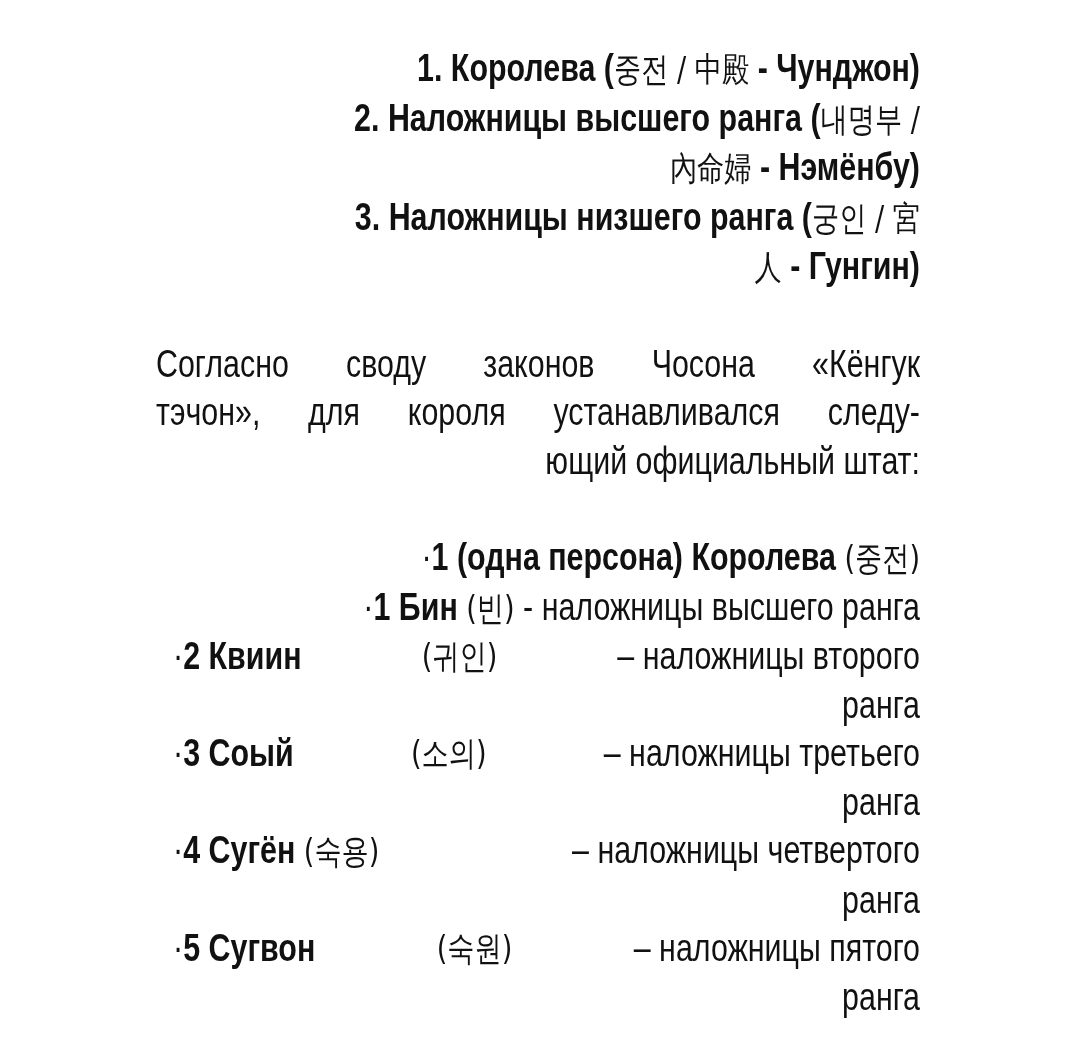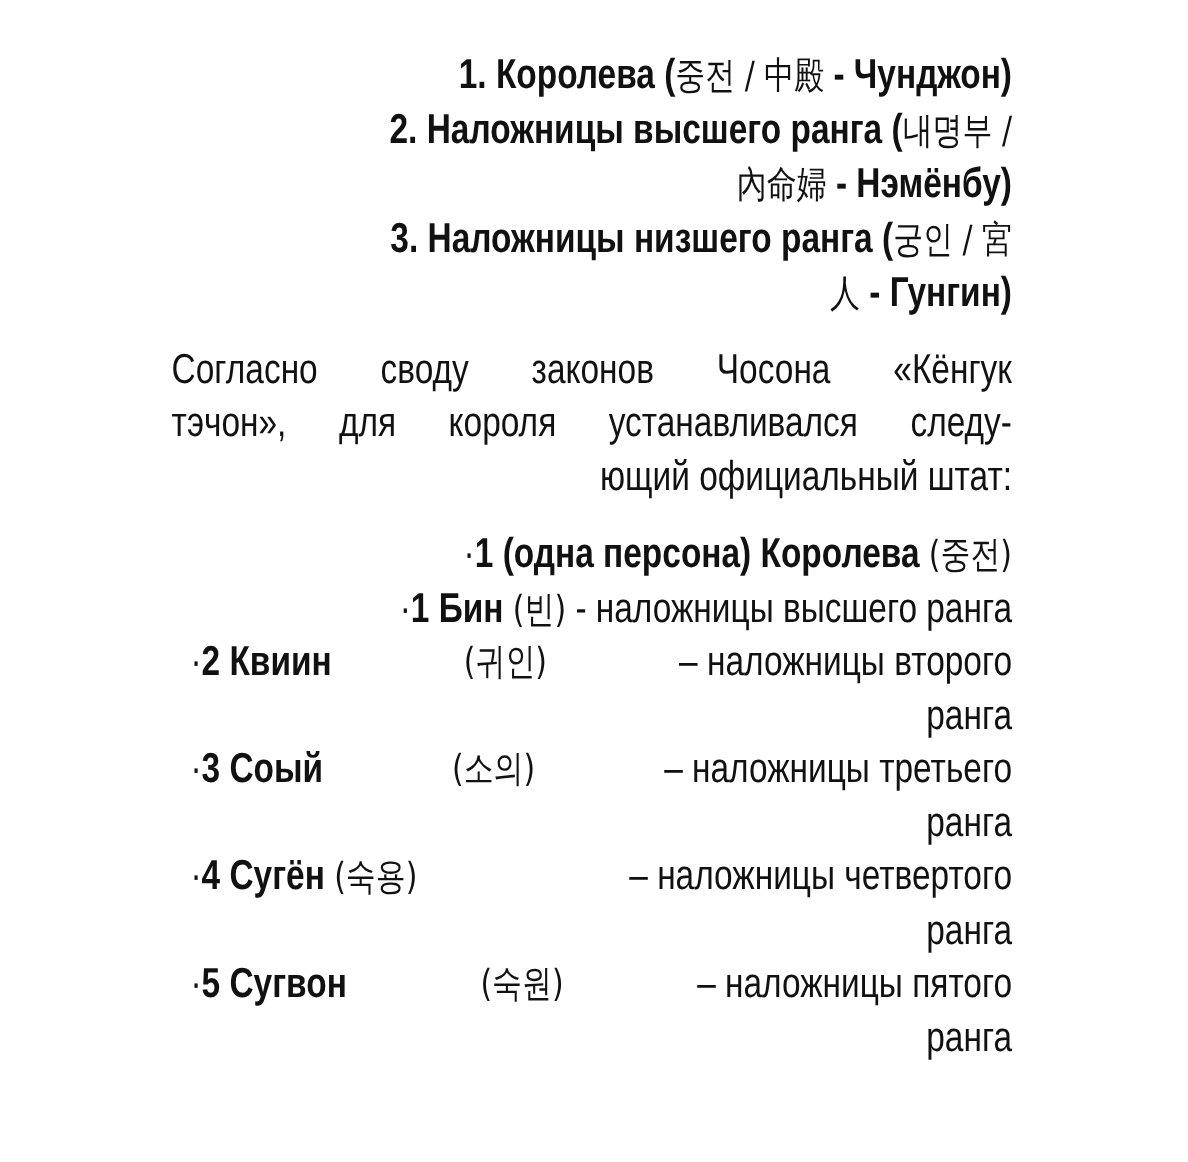--- a/index.html
+++ b/index.html
@@ -28,28 +28,28 @@
     white-space: nowrap;
     transform: scaleX(0.80);
     transform-origin: left center;
     width: 125%;
   }
   .bold { font-weight: bold; }
   .ko { font-weight: normal; font-family: "DejaVu Sans", sans-serif; font-size: 34px; }
   .headlist .line { font-weight: bold; }
   .headlist .line .ko { font-weight: normal; }
   .para {
-    margin-top: 20px;
+    margin-top: 48px;
   }
   .para .line { font-weight: normal; }
   .justify {
     display: flex;
     justify-content: space-between;
   }
-  .bullets { margin-top: 22px; }
+  .bullets { margin-top: 48px; }
   .bullet-dot {
     display: inline-block;
     width: 34px;
   }
 </style>
 </head>
 <body>
 
 <div class="page">
 

